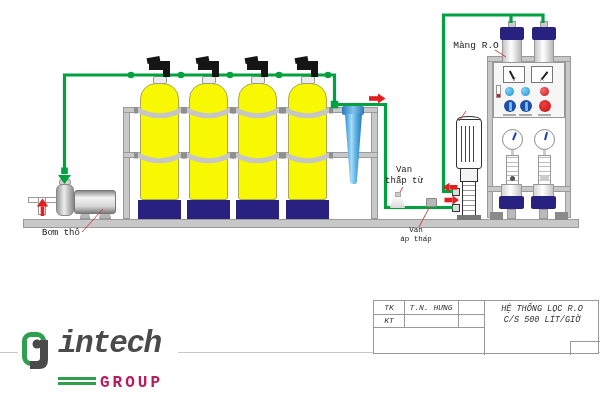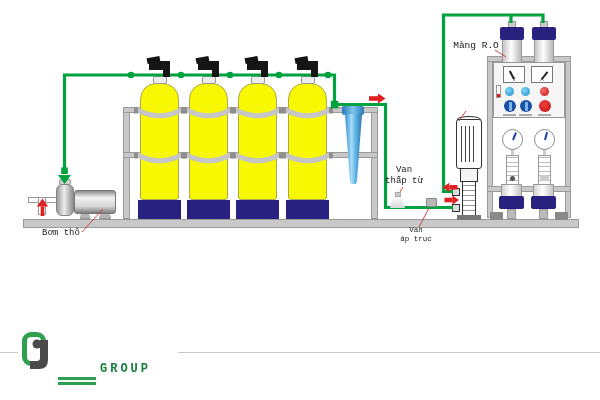--- a/index.html
+++ b/index.html
@@ -220,32 +220,48 @@
 
   <div class="a lbl" style="left:448px;top:41px;width:56px;font-size:9.5px;">
     <div>Màng R.O</div>
   </div>
   <div class="a lbl" style="left:378px;top:165px;width:52px;">
     <div>Van</div>
     <div>thấp từ</div>
   </div>
   <div class="a lbl" style="left:390px;top:226px;width:52px;font-size:7.5px;line-height:9px;">
     <div>Van</div>
-    <div>áp trục</div>
+    <div>áp thấp</div>
   </div>
   <div class="a lbl" style="left:30px;top:228px;width:62px;">
     <div>Bơm thô</div>
   </div>
 
+  <div class="a" style="left:373px;top:300px;width:226px;height:54px;border:1px solid #999;background:#fff;z-index:6;">
+    <div class="tbl" style="left:30px;top:0;width:1px;height:26px;"></div>
+    <div class="tbl" style="left:84px;top:0;width:1px;height:26px;"></div>
+    <div class="tbl" style="left:110px;top:0;width:1px;height:54px;"></div>
+    <div class="tbl" style="left:196px;top:40px;width:1px;height:14px;"></div>
+    <div class="tbl" style="left:0;top:13px;width:110px;height:1px;"></div>
+    <div class="tbl" style="left:0;top:26px;width:110px;height:1px;"></div>
+    <div class="tbl" style="left:196px;top:40px;width:30px;height:1px;"></div>
+    <div class="tbtxt" style="left:0;top:0;width:30px;line-height:13px;">TK</div>
+    <div class="tbtxt" style="left:30px;top:0;width:54px;line-height:13px;">T.N. HƯNG</div>
+    <div class="tbtxt" style="left:0;top:13px;width:30px;line-height:13px;">KT</div>
+    <div class="tbtxt" style="left:30px;top:13px;width:54px;line-height:13px;"></div>
+    <div class="tbtxt" style="left:110px;top:3px;width:116px;font-size:8.5px;">HỆ THỐNG LỌC R.O</div>
+    <div class="tbtxt" style="left:110px;top:14px;width:116px;font-size:8.5px;">C/S 500 LÍT/GIỜ</div>
+  </div>
 
   <div class="a" style="left:18px;top:322px;width:160px;height:76px;background:#fff;z-index:6;">
     <div class="a" style="left:4px;top:10px;width:24px;height:34px;border:5px solid #2e9e4f;border-radius:9px;">
       <svg width="24" height="34" viewBox="0 0 24 34">
         <circle cx="10" cy="7" r="4.5" fill="#4a4a4a"></circle>
         <path d="M13 3 h8 v20 q0 9 -9 9 h-9 v-8 h7 q3 0 3 -3 z" fill="#4a4a4a"></path>
       </svg>
     </div>
+    <div class="a" style="left:40px;top:4px;font-size:31px;font-weight:bold;font-style:italic;letter-spacing:-1.5px;color:#4a4a4a;">intech</div>
     <div class="a" style="left:40px;top:55px;width:38px;height:3px;background:#2e9e4f;"></div>
     <div class="a" style="left:40px;top:60px;width:38px;height:3px;background:#2e9e4f;"></div>
-    <div class="a" style="left:82px;top:40px;font-size:12px;font-weight:bold;letter-spacing:3px;color:#15803d;">GROUP</div>
+    <div class="a" style="left:82px;top:52px;font-size:16px;font-weight:bold;letter-spacing:3px;color:#be185d;">GROUP</div>
   </div>
 
 </div>
 
 </body></html>

